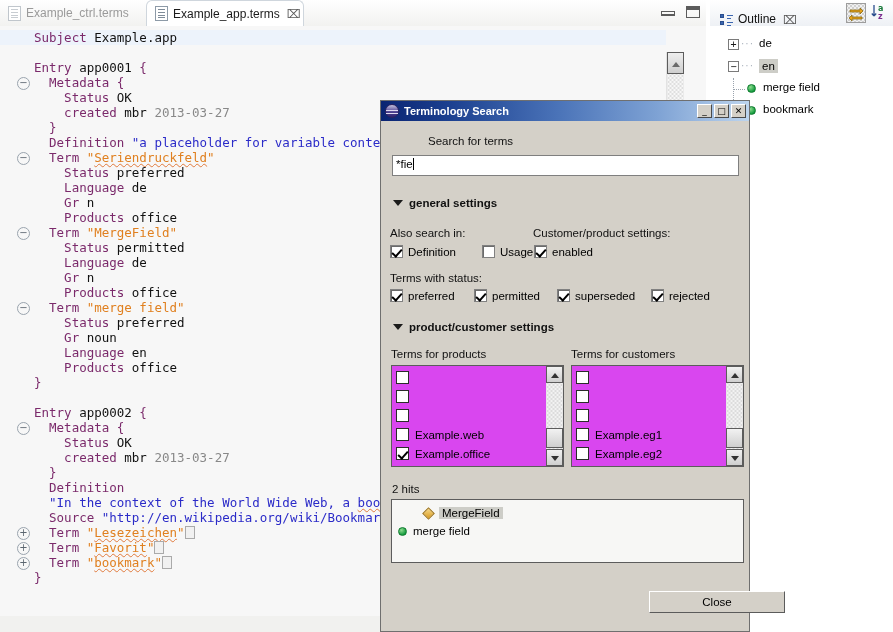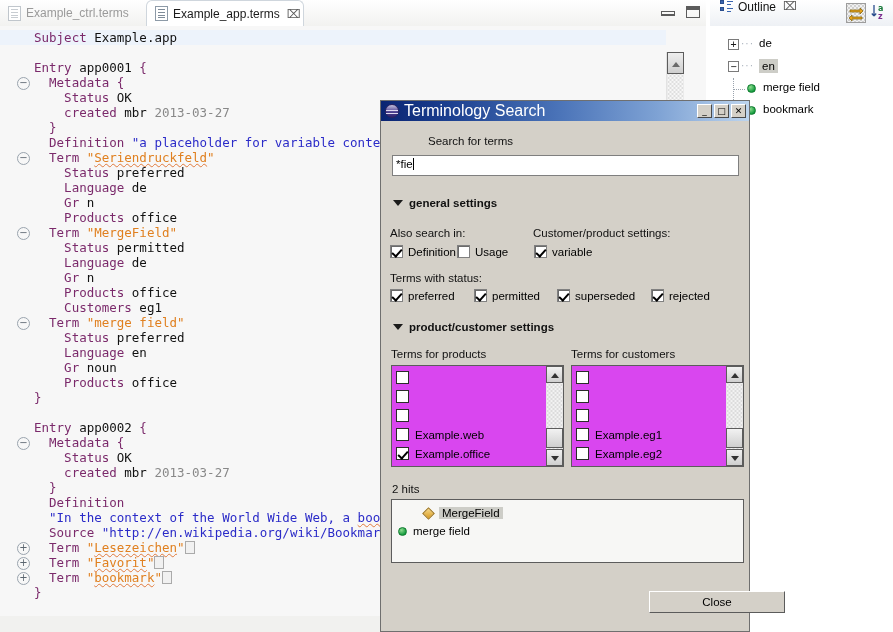--- a/index.html
+++ b/index.html
@@ -114,21 +114,21 @@
   #outline-view {
     position: absolute; left: 710px; top: 0; width: 183px; height: 632px;
     background: #ffffff;
   }
   #outline-tabbar {
     position: absolute; left: 0; top: 0; width: 183px; height: 26px;
     background: linear-gradient(to bottom, #ffffff, #eef1f5);
   }
   #outline-tab {
     position: absolute; left: 4px; top: 0; height: 26px;
-    display: flex; align-items: flex-start; gap: 5px; padding: 0 6px;
+    display: flex; align-items: flex-end; gap: 5px; padding: 0 6px;
     font-size: 12px; color: #111;
   }
   .outline-icon { width: 13px; height: 12px; position: relative; flex: 0 0 auto; }
   .outline-icon i {
     position: absolute; width: 4px; height: 4px; background: #3b66b0; border: 1px solid #2a4e8e; box-sizing: border-box;
   }
   .outline-icon i:nth-child(1){ left:0; top:0;}
   .outline-icon i:nth-child(2){ left:0; top:7px;}
   .outline-icon s { position:absolute; left:7px; height:1px; background:#3b66b0; }
   .outline-icon s:nth-child(3){ top:1px; width:6px;}
@@ -159,21 +159,21 @@
     position: absolute; left: 380px; top: 100px; width: 370px; height: 532px;
     background: #d4d0c8;
     border: 1px solid #6f6f6f;
     box-sizing: border-box;
   }
   #dlg-title {
     position: absolute; left: 0; top: 0; right: 0; height: 20px;
     background: linear-gradient(to right, #0a2472 0%, #1b3f8f 18%, #4a73b8 48%, #7ea2d4 75%, #bcd4ee 100%);
     display: flex; align-items: center; padding-left: 4px; gap: 5px;
   }
-  #dlg-title .ttl { color: #ffffff; font-weight: normal; font-size: 16px; }
+  #dlg-title .ttl { color: #ffffff; font-weight: bold; font-size: 11px; }
   .globe {
     width: 14px; height: 14px; border-radius: 50%;
     background: linear-gradient(to bottom, #c4c2dc 0%, #7a72b0 35%, #4b3f8f 60%, #2d2470 100%);
     border: 1px solid #2b2360; box-sizing: border-box; position: relative; flex: 0 0 auto;
   }
   .globe::after {
     content:""; position:absolute; left: 0; top: 5px; width: 12px; height: 1px; background: #ded9ee;
     box-shadow: 0 3px 0 #ded9ee;
   }
   #dlg-wbtns { position: absolute; right: 3px; top: 3px; display: flex; gap: 2px; }
@@ -295,25 +295,24 @@
           <div class="cline"><span class="fold">−</span><span class="kw">  Term</span><span class="strq"> "</span><span class="strq squig">Seriendruckfeld</span><span class="strq">"</span></div>
           <div class="cline"><span class="kw">    Status</span><span class="plain"> preferred</span></div>
           <div class="cline"><span class="kw">    Language</span><span class="plain"> de</span></div>
           <div class="cline"><span class="kw">    Gr</span><span class="plain"> n</span></div>
           <div class="cline"><span class="kw">    Products</span><span class="plain"> office</span></div>
           <div class="cline"><span class="fold">−</span><span class="kw">  Term</span><span class="strq"> "MergeField"</span></div>
           <div class="cline"><span class="kw">    Status</span><span class="plain"> permitted</span></div>
           <div class="cline"><span class="kw">    Language</span><span class="plain"> de</span></div>
           <div class="cline"><span class="kw">    Gr</span><span class="plain"> n</span></div>
           <div class="cline"><span class="kw">    Products</span><span class="plain"> office</span></div>
-          <div class="cline"><span class="kw">    Customers</span><span class="plain"> eg1</span></div>
           <div class="cline"><span class="fold">−</span><span class="kw">  Term</span><span class="strq"> "merge field"</span></div>
           <div class="cline"><span class="kw">    Status</span><span class="plain"> preferred</span></div>
+          <div class="cline"><span class="kw">    Gr</span><span class="plain"> noun</span></div>
           <div class="cline"><span class="kw">    Language</span><span class="plain"> en</span></div>
-          <div class="cline"><span class="kw">    Gr</span><span class="plain"> noun</span></div>
           <div class="cline"><span class="kw">    Products</span><span class="plain"> office</span></div>
           <div class="cline"><span class="brace">}</span></div>
           <div class="cline">&nbsp;</div>
           <div class="cline"><span class="kw">Entry </span><span class="plain">app0002</span><span class="brace"> {</span></div>
           <div class="cline"><span class="fold">−</span><span class="kw">  Metadata</span><span class="brace"> {</span></div>
           <div class="cline"><span class="kw">    Status</span><span class="plain"> OK</span></div>
           <div class="cline"><span class="kw">    created</span><span class="plain"> mbr</span><span class="gray"> 2013-03-27</span></div>
           <div class="cline"><span class="brace">  }</span></div>
           <div class="cline"><span class="kw">  Definition</span></div>
           <div class="cline"><span class="str">  "In the context of the World Wide Web, a </span><span class="str squig">bookma</span></div>
@@ -410,27 +409,27 @@
         <span>general settings</span>
       </div>
 
       <div class="dlabel" style="left:9px; top:106px;">Also search in:</div>
       <div class="dlabel" style="left:152px; top:106px;">Customer/product settings:</div>
 
       <div class="cbrow" style="left:9px; top:124px;">
         <span class="cbox checked"></span>
         <span>Definition</span>
       </div>
-      <div class="cbrow" style="left:76px; top:124px;text-align:right;">
+      <div class="cbrow" style="left:101px; top:124px;text-align:right;">
         <span class="cbox"></span>
         <span>Usage</span>
       </div>
       <div class="cbrow" style="left:153px; top:124px;">
         <span class="cbox checked"></span>
-        <span>variable</span>
+        <span>enabled</span>
       </div>
 
       <div class="dlabel" style="left:9px; top:151px;">Terms with status:</div>
 
       <div class="cbrow" style="left:9px; top:168px;">
         <span class="cbox checked"></span>
         <span>preferred</span>
       </div>
       <div class="cbrow" style="left:93px; top:168px;">
         <span class="cbox checked"></span>

